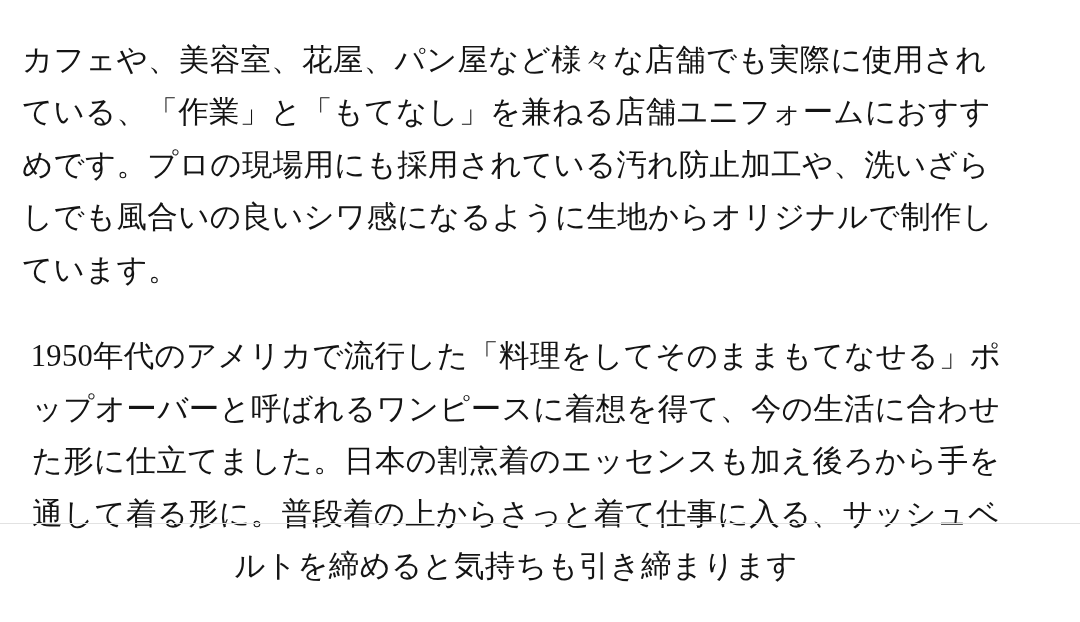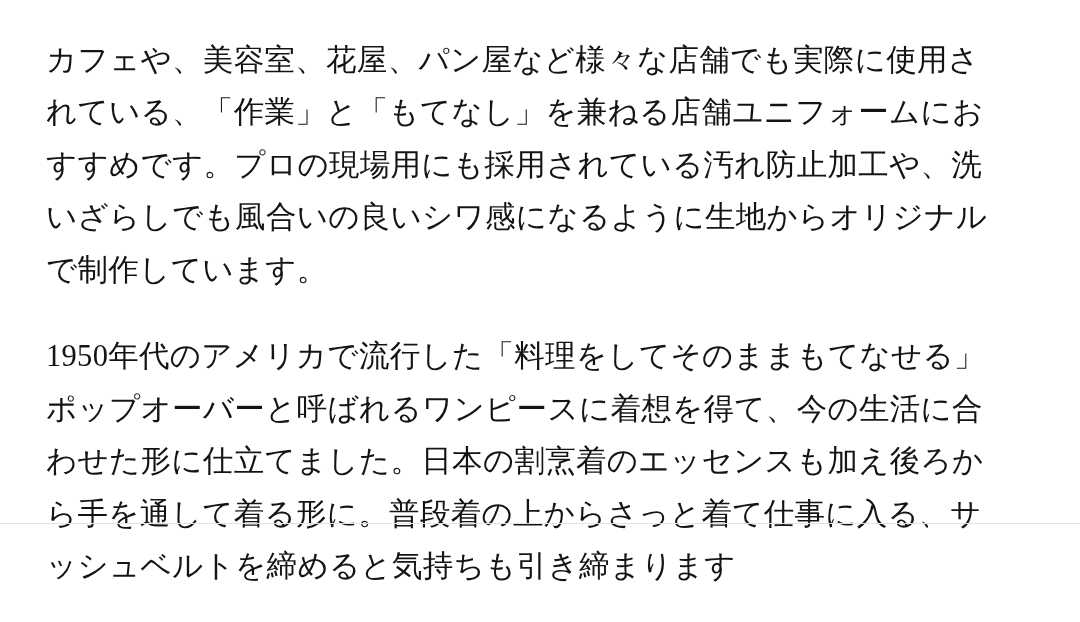--- a/index.html
+++ b/index.html
@@ -12,35 +12,36 @@
     height: 622px;
     font-family: "Liberation Serif", "DejaVu Serif", serif;
     color: #1a1a1a;
     overflow: hidden;
     position: relative;
   }
   .page {
     box-sizing: border-box;
     width: 1080px;
     height: 536px;
-    padding: 34px 70px 0 46px;
+    padding: 34px 70px 0 22px;
     background: #ffffff;
     position: relative;
   }
   .para {
     margin: 0 0 34px 0;
     font-size: 30.5px;
     line-height: 1.72;
     letter-spacing: 0.3px;
     text-align: left;
     color: #141414;
     font-weight: 400;
   }
   .para:last-of-type {
     margin-bottom: 0;
+    text-align: center;
   }
   .bottom-rule {
     position: absolute;
     left: 0;
     right: 0;
     bottom: 12px;
     height: 1px;
     background: #e2e2e2;
   }
 </style>

